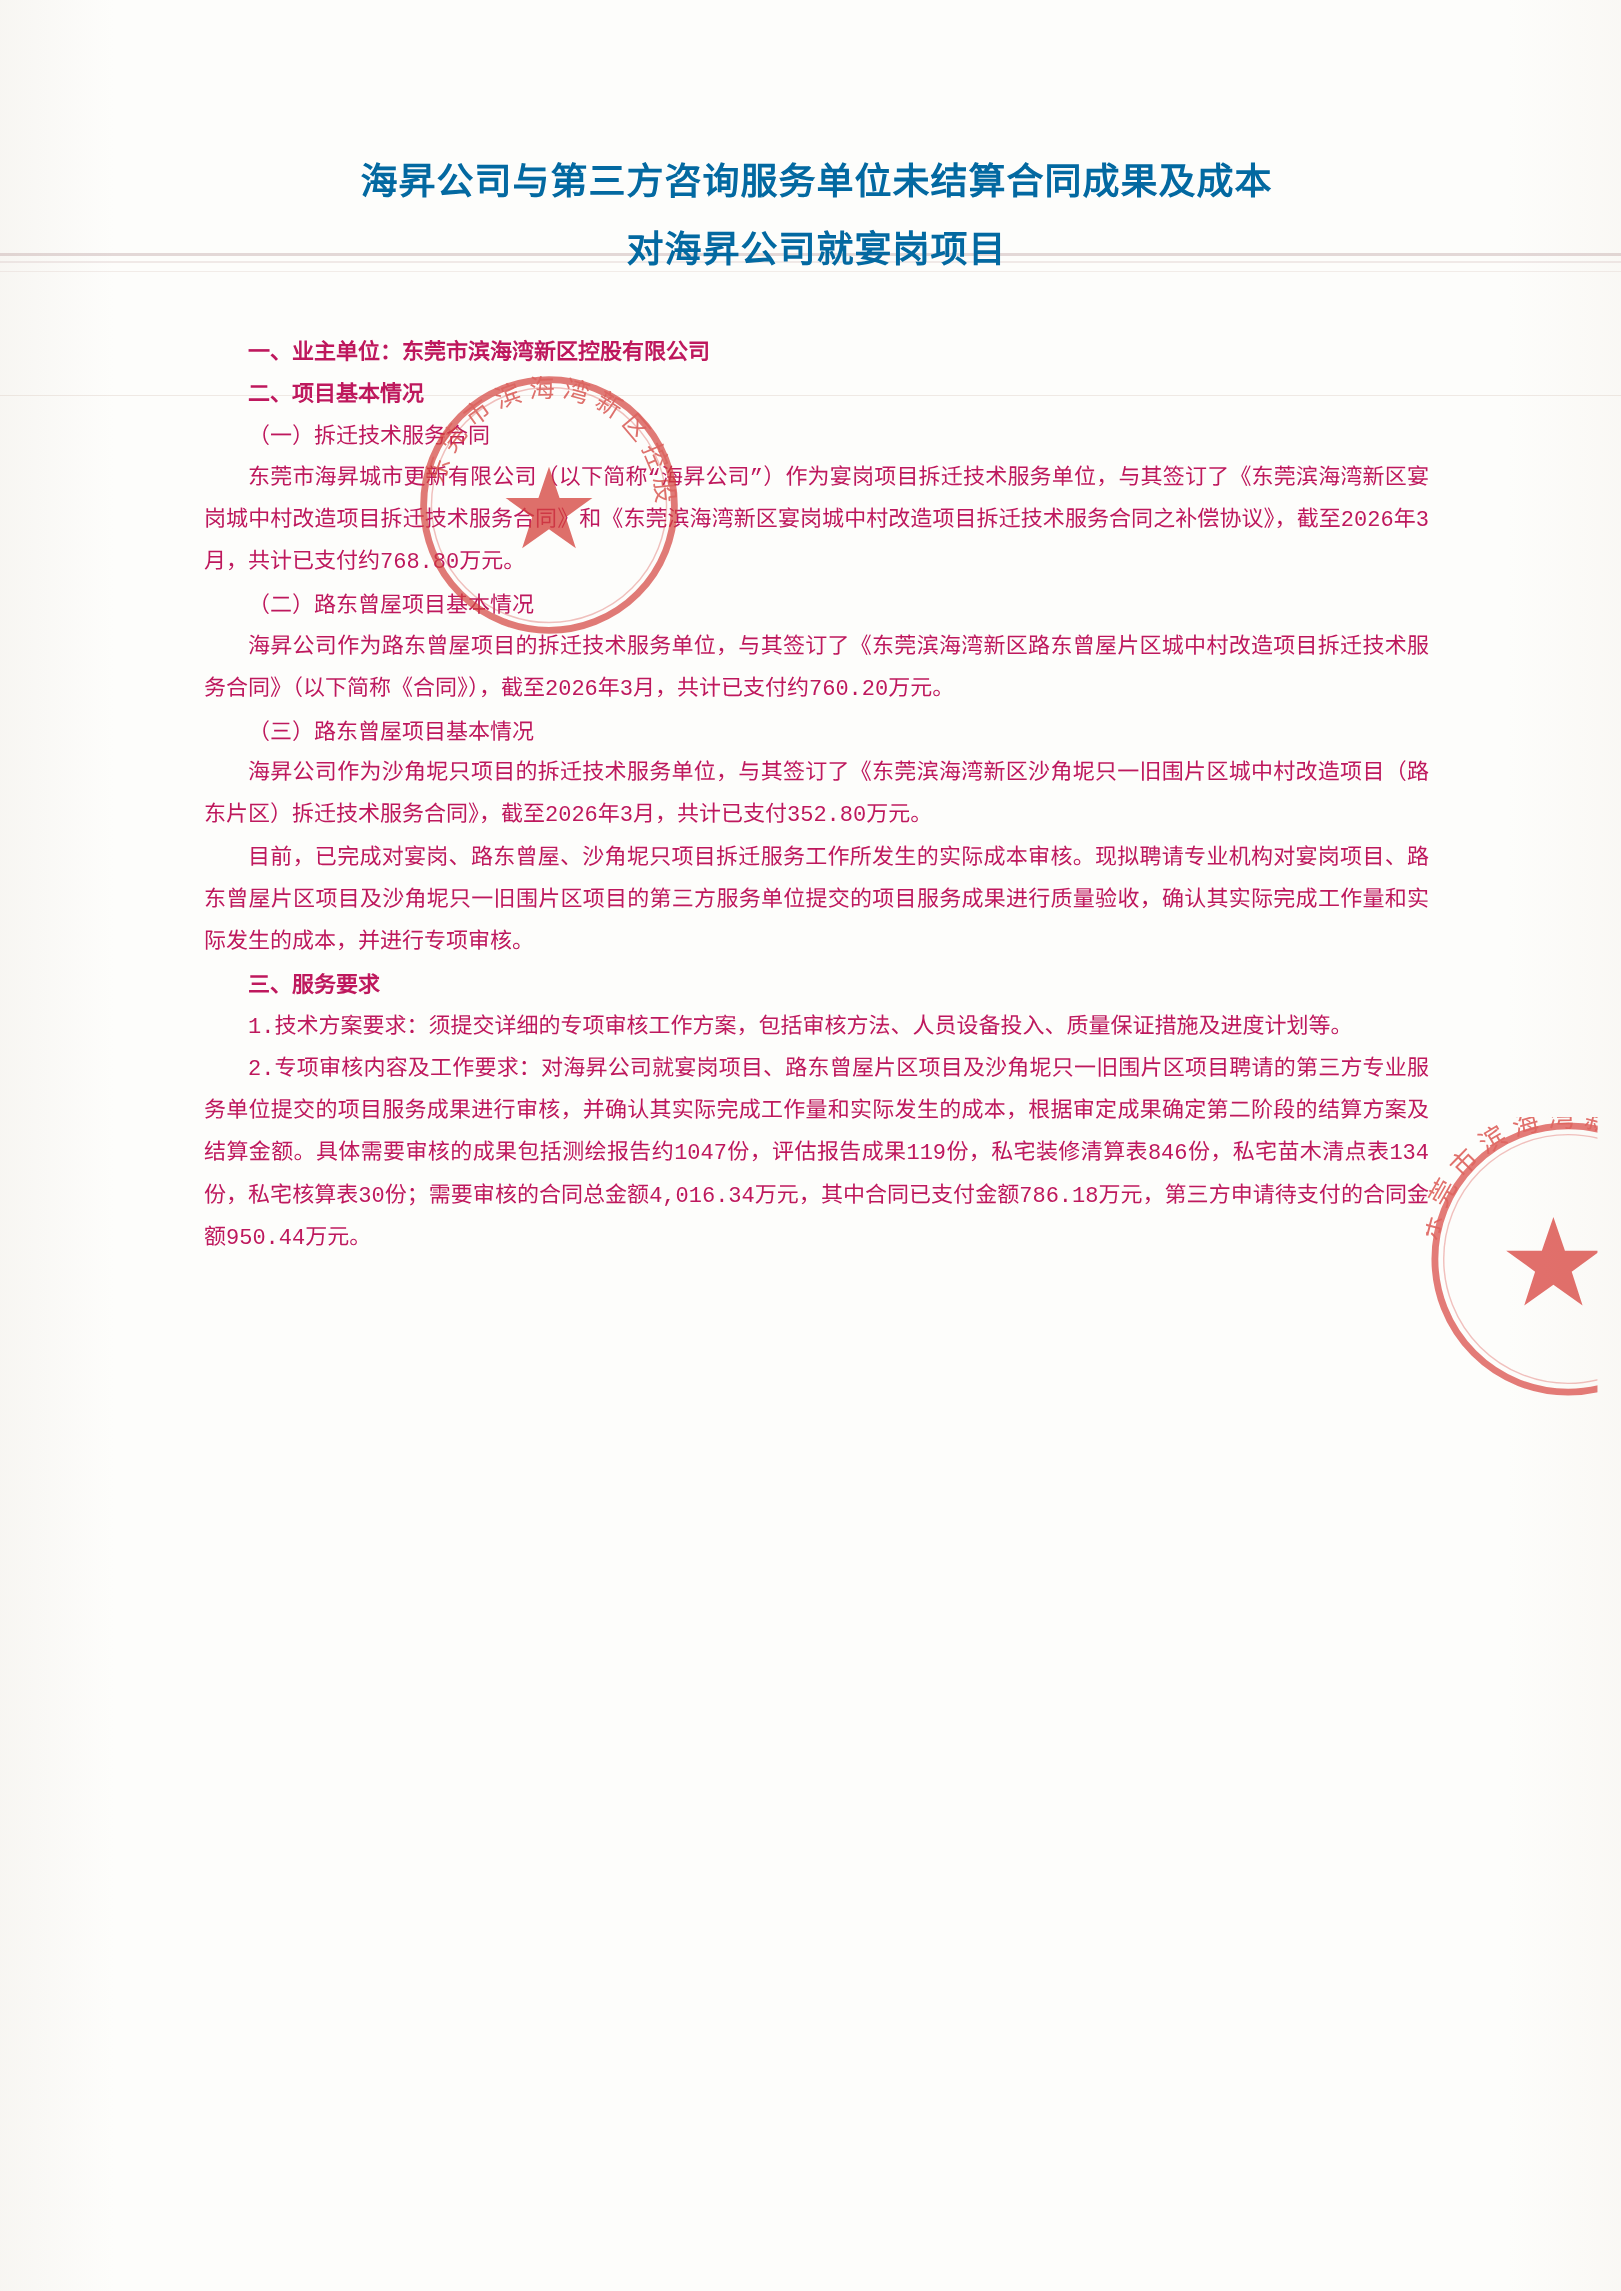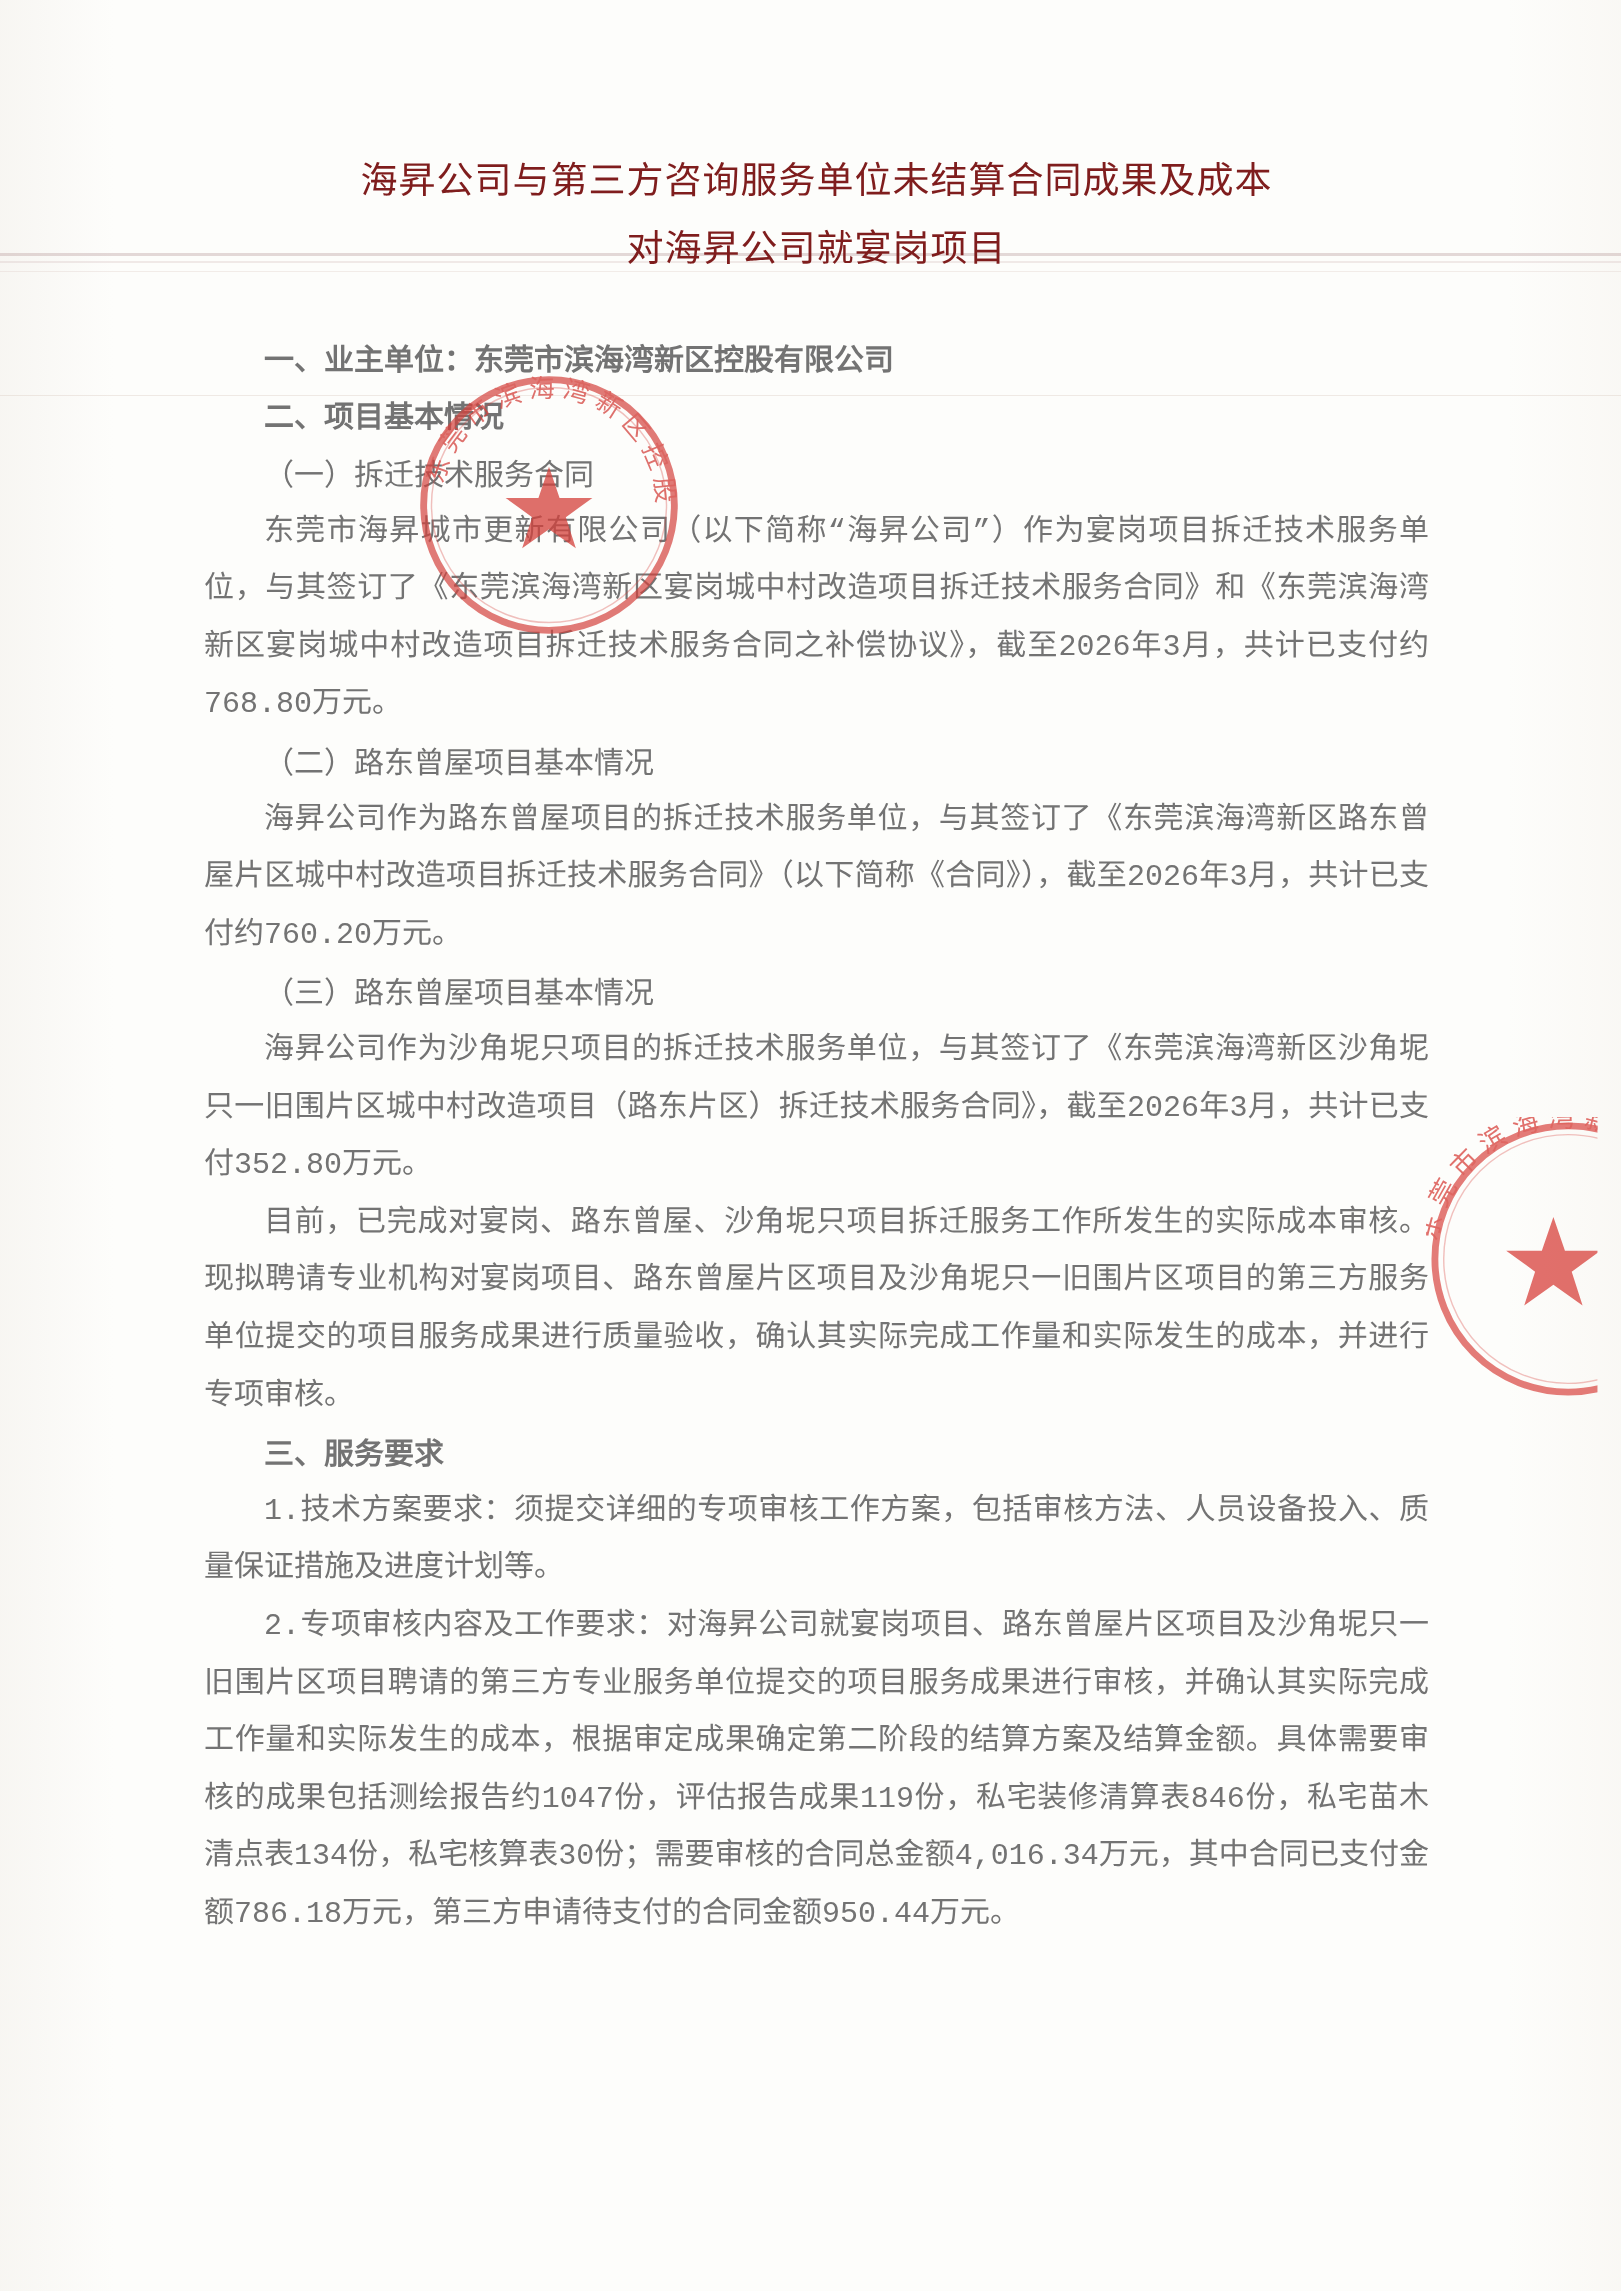--- a/index.html
+++ b/index.html
@@ -40,35 +40,35 @@
   .content {
     position: absolute;
     left: 204px;
     top: 147px;
     width: 1225px;
   }
 
   .doc-title {
     text-align: center;
     font-family: "DejaVu Serif", "Liberation Serif", serif;
-    font-weight: normal;
+    font-weight: bold;
     font-size: 37px;
     line-height: 1.85;
     letter-spacing: 1px;
-    color: #7f1d1d;
+    color: #0369a1;
   }
   .doc-title .line2 {
     display: block;
   }
 
   .body-text {
     margin-top: 47px;
-    font-size: 30px;
+    font-size: 22px;
     line-height: 1.92;
-    color: #737373;
+    color: #be185d;
     text-align: justify;
     text-justify: inter-ideograph;
   }
   .para {
     margin: 0;
     text-indent: 2em;
   }
   .para.heading {
     font-weight: bold;
     text-indent: 2em;

